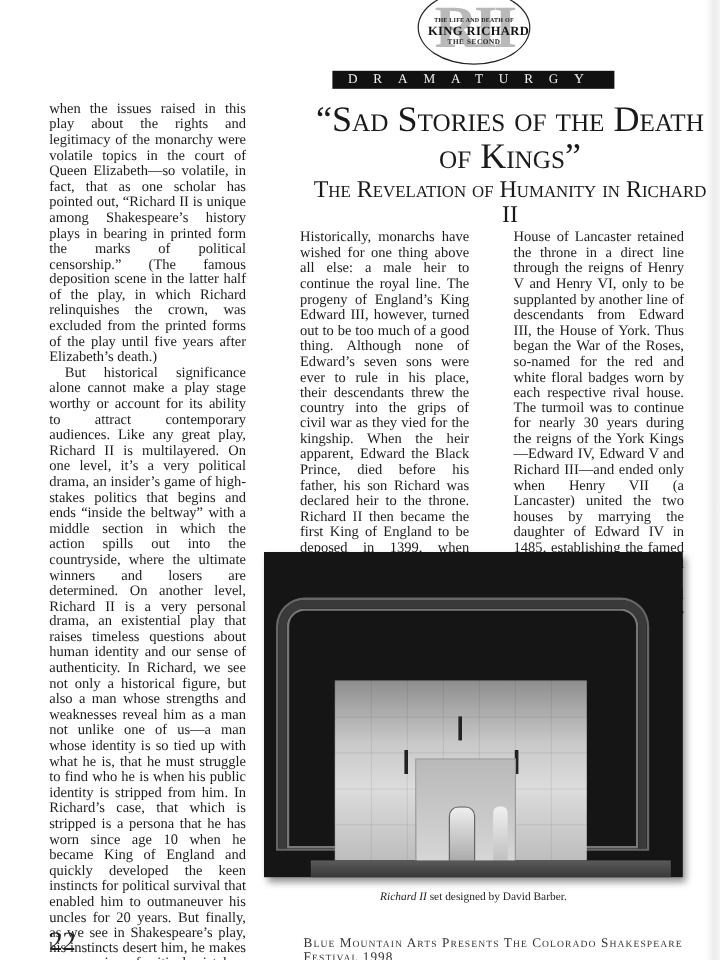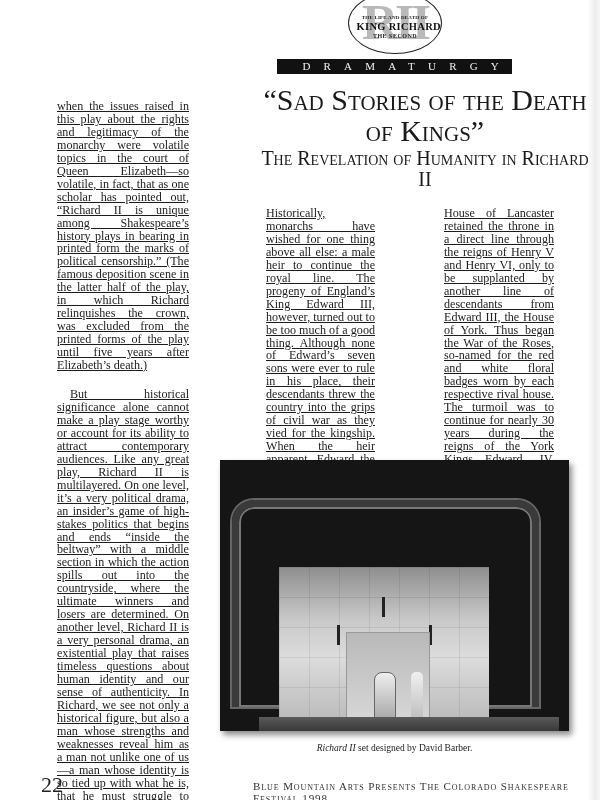--- a/index.html
+++ b/index.html
@@ -32,37 +32,37 @@
     font-size: 10.5px; font-weight: bold; color: #111; letter-spacing: 0.3px;
   }
   .logo-sub {
     position: absolute; left: 0; right: 0; top: 40px; text-align: center;
     font-size: 6px; font-weight: bold; color: #222; letter-spacing: 0.5px;
   }
   .section-bar {
     position: absolute; left: 277px; top: 59px; width: 235px; height: 15px;
     background: #111; color: #f2f2f2;
     font-size: 11px; line-height: 15px; letter-spacing: 13.2px;
-    text-align: right; text-indent: 13px;
+    text-align: left; text-indent: 13px;
   }
   .title {
     position: absolute; left: 260px; top: 84px; width: 330px;
     text-align: center; font-size: 30px; line-height: 31px; font-variant: small-caps;
     color: #1a1a1a;
   }
   .subtitle {
     position: absolute; left: 260px; top: 148px; width: 330px;
     text-align: center; font-size: 20px; line-height: 21px; font-variant: small-caps;
     color: #1a1a1a;
   }
   .col {
     position: absolute; font-size: 12.1px; line-height: 12.95px;
     text-align: justify; hyphens: manual;
   }
-  .col p { margin: 16px; text-decoration: underline; }
+  .col p { margin: 0; }
   .col p + p { text-indent: 13px; }
   .col-left { left: 41px; top: 84px; width: 164px; }
   .col-mid { left: 250px; top: 191px; width: 141px; }
   .col-right { left: 428px; top: 191px; width: 142px; }
   .photo {
     position: absolute; left: 220px; top: 460px; width: 349px; height: 271px;
     background: #151515;
     box-shadow: 3px 4px 6px rgba(0,0,0,0.45);
     overflow: hidden;
   }

